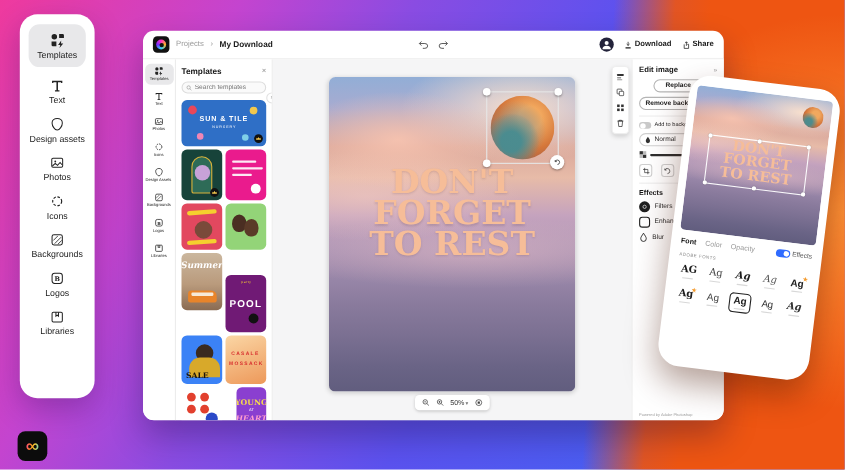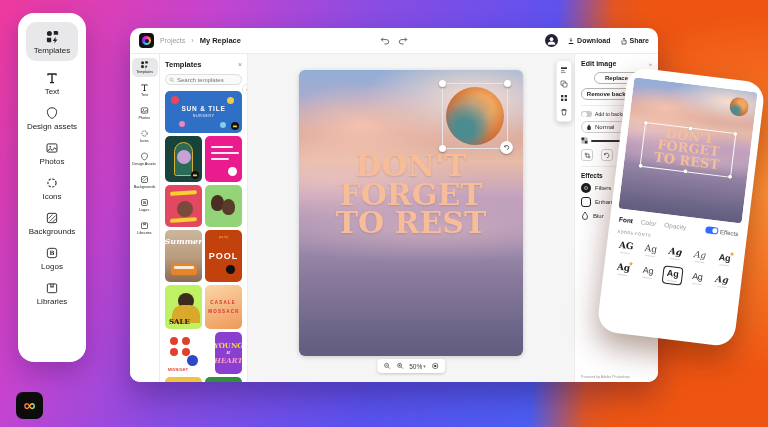--- a/index.html
+++ b/index.html
@@ -262,21 +262,21 @@
     </div>
   </div>
 
   <div class="editor">
     <div class="topbar">
       <div class="logo">
           <div class="logo-ring"></div>
         </div>
       <span class="crumb-root">Projects</span>
       <span class="crumb-sep">›</span>
-      <span class="crumb-name">My Replace</span>
+      <span class="crumb-name">My Download</span>
       <div class="tb-center">
         <span>
             <svg width="10" height="9" viewBox="0 0 16 13">
               <path d="M5 2L2 5l3 3" fill="none" stroke="#555" stroke-width="1.4"></path>
               <path d="M2 5h8a4 3.5 0 110 7H7" fill="none" stroke="#555" stroke-width="1.4"></path>
             </svg>
           </span>
         <span style="transform:scaleX(-1);display:inline-block;">
             <svg width="10" height="9" viewBox="0 0 16 13">
               <path d="M5 2L2 5l3 3" fill="none" stroke="#555" stroke-width="1.4"></path>
@@ -436,26 +436,26 @@
             <span class="zz" style="bottom:5px;"></span>
           </div>
           <div class="card hC card-faces" style="background-color: rgb(147, 212, 120);">
             <span class="f1" style="left:6px;top:10px;"></span>
             <span class="f1" style="right:7px;top:14px;background:#5a3a28;"></span>
           </div>
           <div class="card hD card-van">
             <span class="c-script">Summer</span>
             <span class="van"></span>
           </div>
-          <div class="card hD card-pool" style="background-color: #c2410c;">
+          <div class="card hD card-pool" style="background-color: #701a75; margin-top: 20px;">
             <span class="pool-top">party</span>
             <span class="pool-txt">POOL</span>
             <span class="pool-ball"></span>
           </div>
-          <div class="card hE card-sale" style="background-color: #bef264; text-decoration: underline;">
+          <div class="card hE card-sale" style="background-color: #3b82f6; text-decoration: underline;">
             <span class="person"></span>
             <span class="body"></span>
             <span class="sale-txt">SALE</span>
           </div>
           <div class="card hE card-casale">
             <span class="casale-t" style="color:#d8302f;">CASALE</span>
             <span class="casale-t" style="color:#d8302f;">MOSSACK</span>
           </div>
           <div class="card hC card-dots" style="background-color: rgb(255, 255, 255);">
             <span class="rd" style="left:5px;top:5px;"></span>

